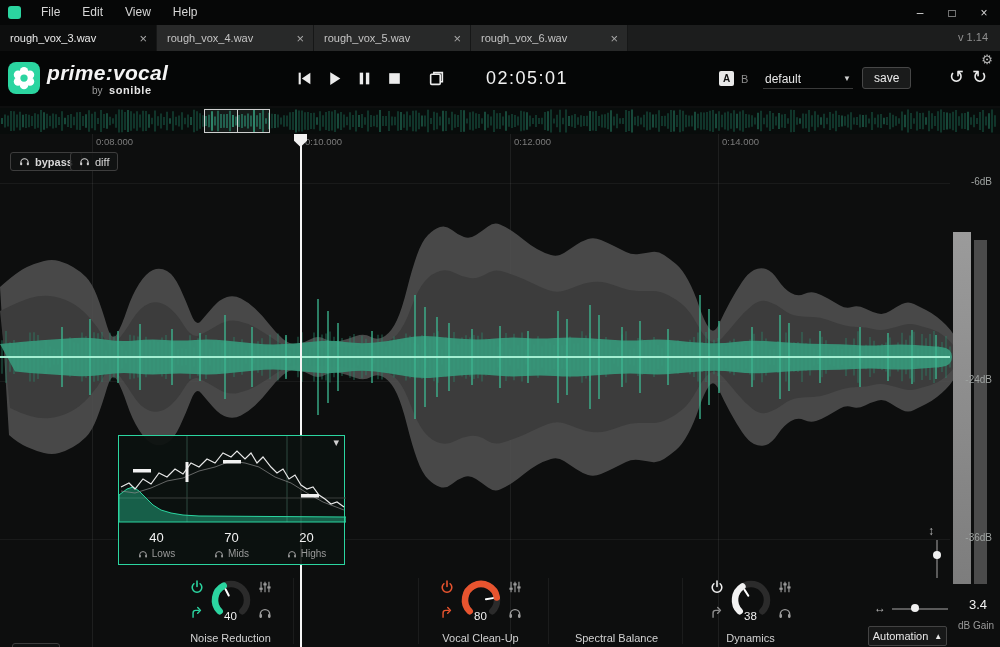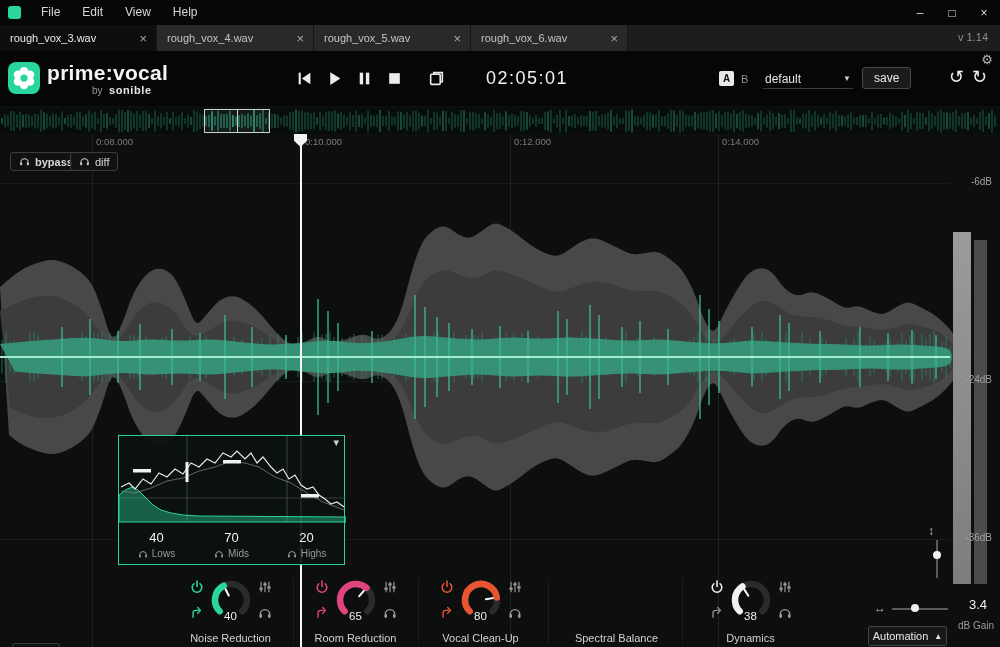--- a/index.html
+++ b/index.html
@@ -19,21 +19,21 @@
   .tab{width:157px;height:26px;display:flex;align-items:center;background:#282929;border-right:1px solid #161717;}
   .tab.active{background:#0d0e0e;}
   .tab-label{flex:1;font-size:11px;color:#c4c4c4;padding-left:10px;white-space:nowrap;overflow:hidden;}
   .tab.active .tab-label{color:#e9e9e9;}
   .tab-close{font-size:13px;color:#a8a8a8;padding:0 9px;}
   #version{position:absolute;right:12px;top:6px;font-size:11px;color:#8f8f8f;}
 
   
   #header{position:absolute;left:0;top:51px;width:1000px;height:55px;background:#050606;z-index:20;}
   #logo{position:absolute;left:8px;top:11px;width:32px;height:32px;border-radius:8px;background:#2bd5a0;}
-  #brand-name{position:absolute;left:47px;top:10px;font-size:21px;font-weight:bold;color:#f4f4f4;letter-spacing:.3px;}
+  #brand-name{position:absolute;left:47px;top:10px;font-size:21px;font-weight:bold;color:#f4f4f4;letter-spacing:.3px;font-style:italic;}
   #brand-by{position:absolute;left:92px;top:34px;font-size:10px;color:#9a9a9a;}
   #brand-company{position:absolute;left:109px;top:33px;font-size:11px;font-weight:bold;color:#e6e6e6;letter-spacing:.6px;}
   #transport{position:absolute;left:296px;top:19px;display:flex;align-items:center;gap:13px;}
   .tr-btn{width:17px;height:17px;color:#ececec;}
   .tr-btn svg{width:100%;height:100%;}
   #clip-btn{margin-left:12px;}
   #time-display{position:absolute;left:486px;top:17px;font-size:18px;color:#f2f2f2;letter-spacing:1.5px;}
   #ab-a{position:absolute;left:719px;top:20px;width:15px;height:15px;background:#e9e9e9;color:#111;font-size:10px;font-weight:bold;display:flex;align-items:center;justify-content:center;border-radius:2px;}
   #ab-b{position:absolute;left:741px;top:22px;font-size:11px;color:#8e8e8e;}
   #preset{position:absolute;left:763px;top:18px;width:90px;height:20px;display:flex;align-items:center;justify-content:space-between;border-bottom:1px solid #3a3a3a;font-size:12px;color:#e8e8e8;padding:0 2px;}
@@ -412,49 +412,20 @@
           <svg class="icon-dim">
               <use href="#i-sliders"></use>
             </svg>
           <svg class="icon-dim">
               <use href="#i-phones"></use>
             </svg>
         </div>
       </div>
       <div class="m-name">Noise Reduction</div>
     </div>
-    <div class="module" style="left:293px">
-      <div class="m-body">
-        <div class="m-col">
-          <svg class="power-icon" style="color: rgb(224, 67, 126);">
-              <use href="#i-power"></use>
-            </svg>
-          <svg class="branch-icon" style="color: rgb(224, 67, 126);">
-              <use href="#i-branch"></use>
-            </svg>
-        </div>
-        <div class="m-knob">
-          <svg class="knob" viewBox="0 0 46 46">
-            <path class="k-track" fill="none" stroke="#2b2b2b" stroke-width="6.5" stroke-linecap="round" d="M 11.69 34.31 A 16 16 0 1 1 34.31 34.31"></path>
-            <path class="k-arc" fill="none" stroke-width="6.5" stroke-linecap="round" d="M 11.69 34.31 A 16 16 0 0 1 33.39 10.83" stroke="#e0437e"></path>
-            <line class="k-needle" stroke="#ffffff" stroke-width="2" stroke-linecap="round" x1="26.24724024165092" y1="19.197970171999845" x2="30.793376579962207" y2="13.87512841279963"></line>
-          </svg>
-          <div class="m-value">65</div>
-        </div>
-        <div class="m-col">
-          <svg class="icon-dim">
-              <use href="#i-sliders"></use>
-            </svg>
-          <svg class="icon-dim">
-              <use href="#i-phones"></use>
-            </svg>
-        </div>
-      </div>
-      <div class="m-name">Room Reduction</div>
-    </div>
     <div class="module" style="left:418px">
       <div class="m-body">
         <div class="m-col">
           <svg class="power-icon" style="color: rgb(232, 84, 47);">
               <use href="#i-power"></use>
             </svg>
           <svg class="branch-icon" style="color: rgb(232, 84, 47);">
               <use href="#i-branch"></use>
             </svg>
         </div>

